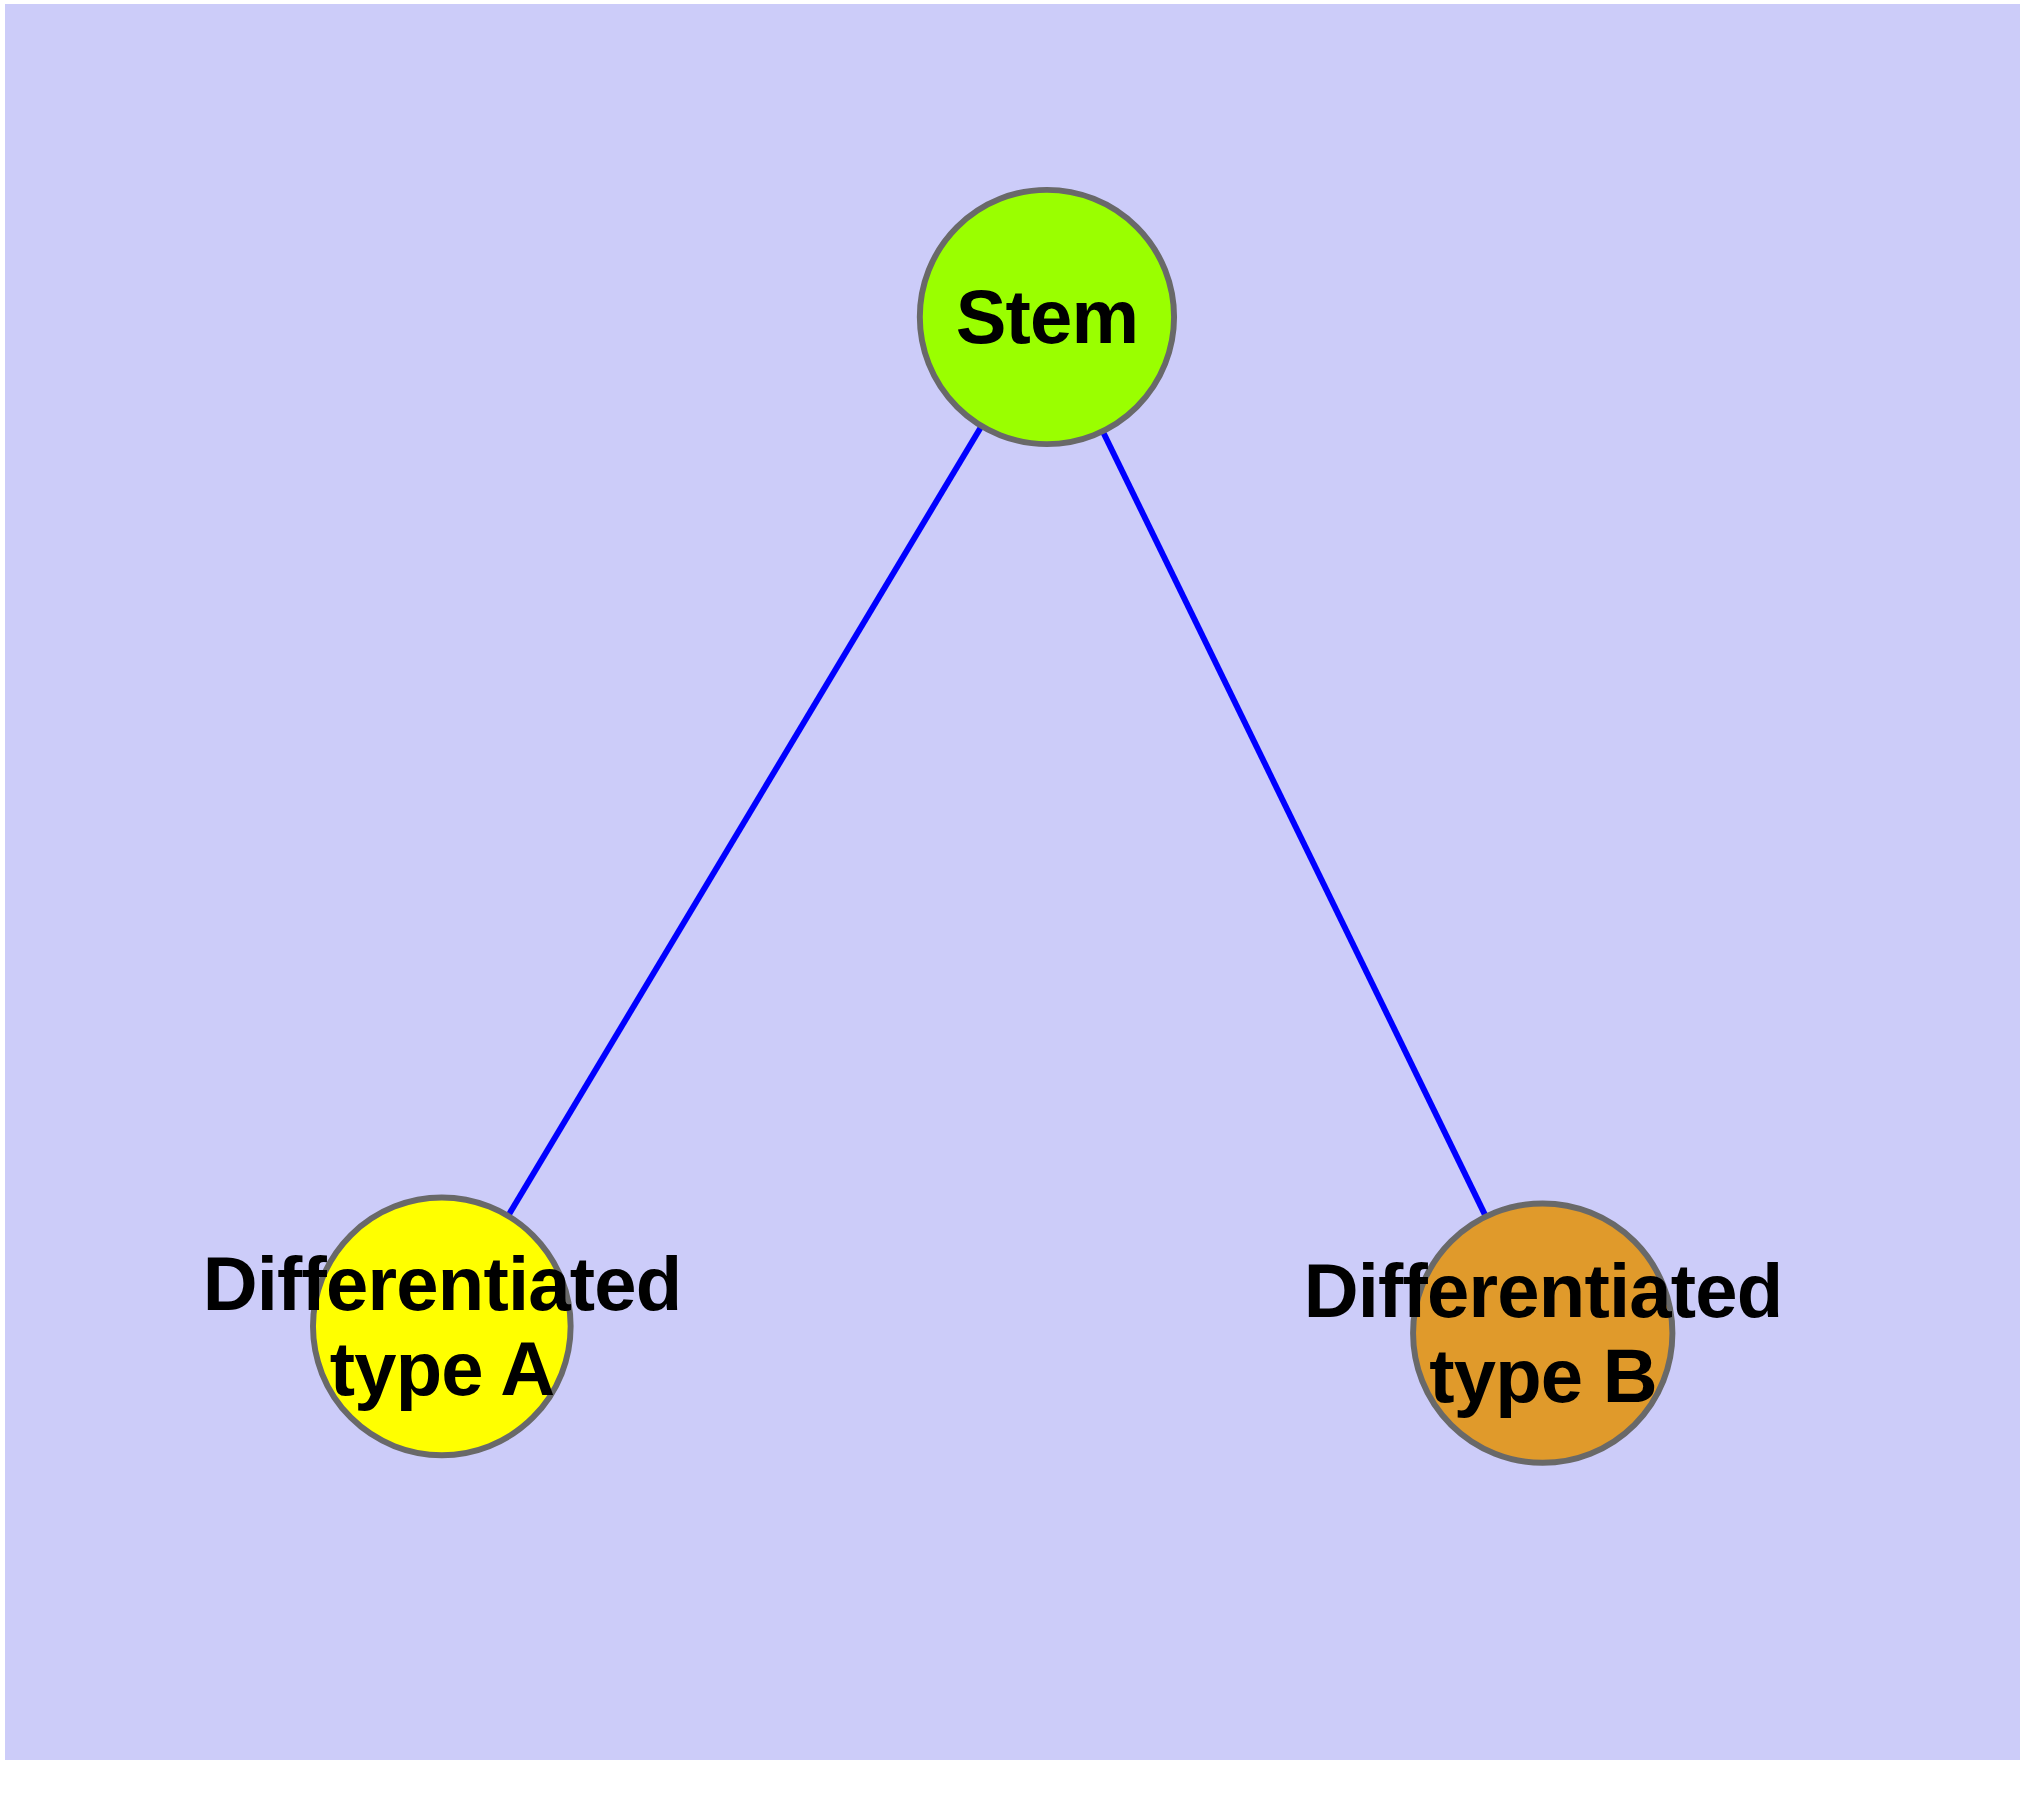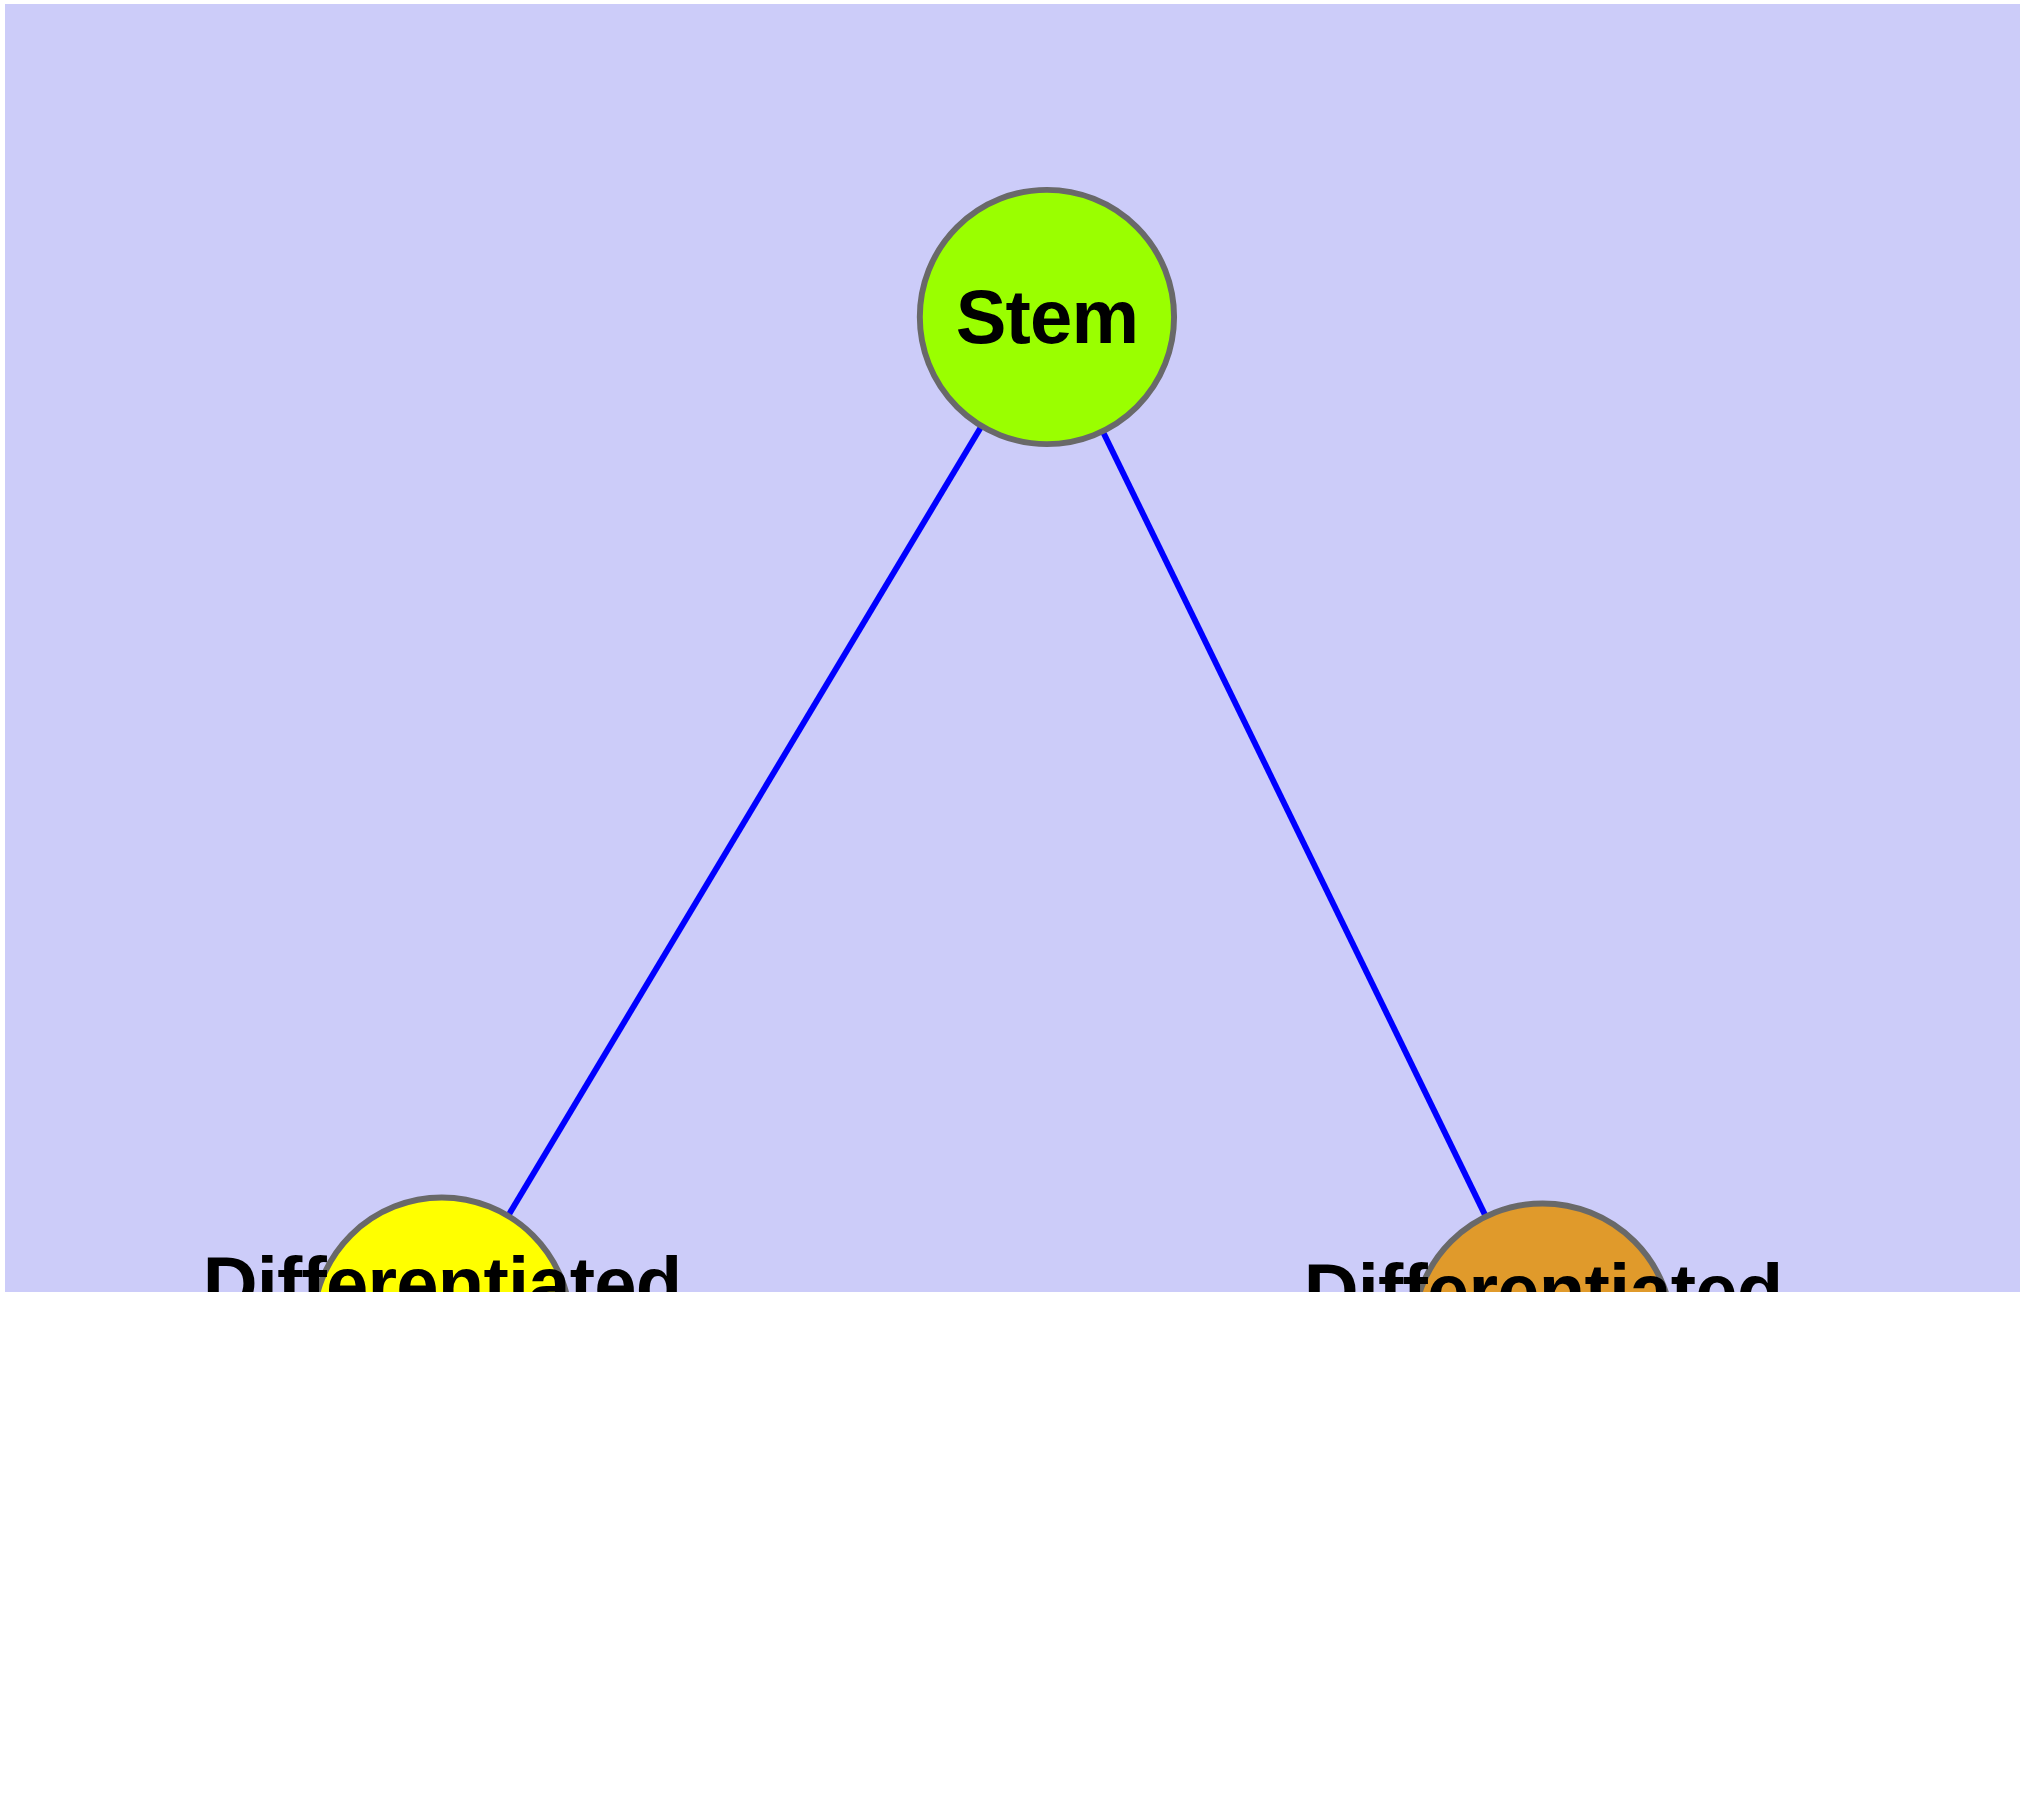--- a/index.html
+++ b/index.html
@@ -4,21 +4,21 @@
 <title>Cell Differentiation Graph</title>
 <style>
   html, body {
     margin: 0;
     padding: 0;
     background: #ffffff;
   }
   #canvas {
     position: relative;
     width: 2021px;
-    height: 1292px;
+    height: 1760px;
     background: #ffffff;
     overflow: hidden;
     font-family: "Liberation Sans", "DejaVu Sans", sans-serif;
   }
   #plot-area {
     position: absolute;
     left: 5.1px;
     top: 4.2px;
     width: 2015px;
     height: 1808px;

